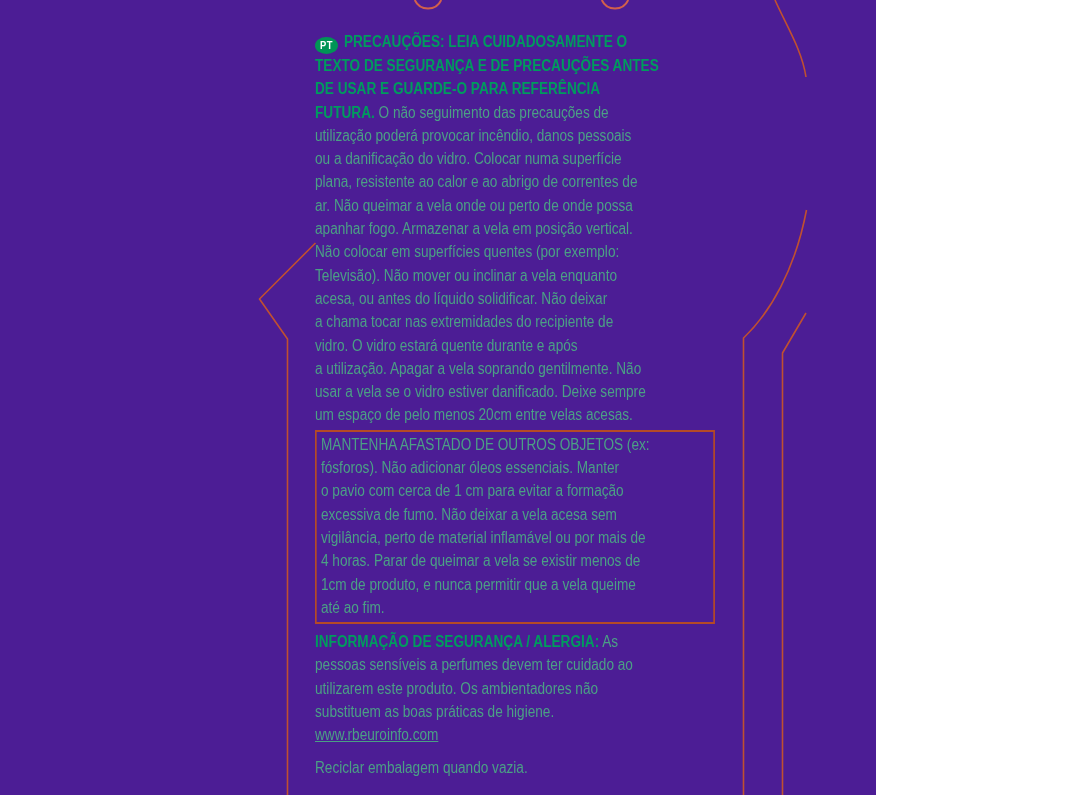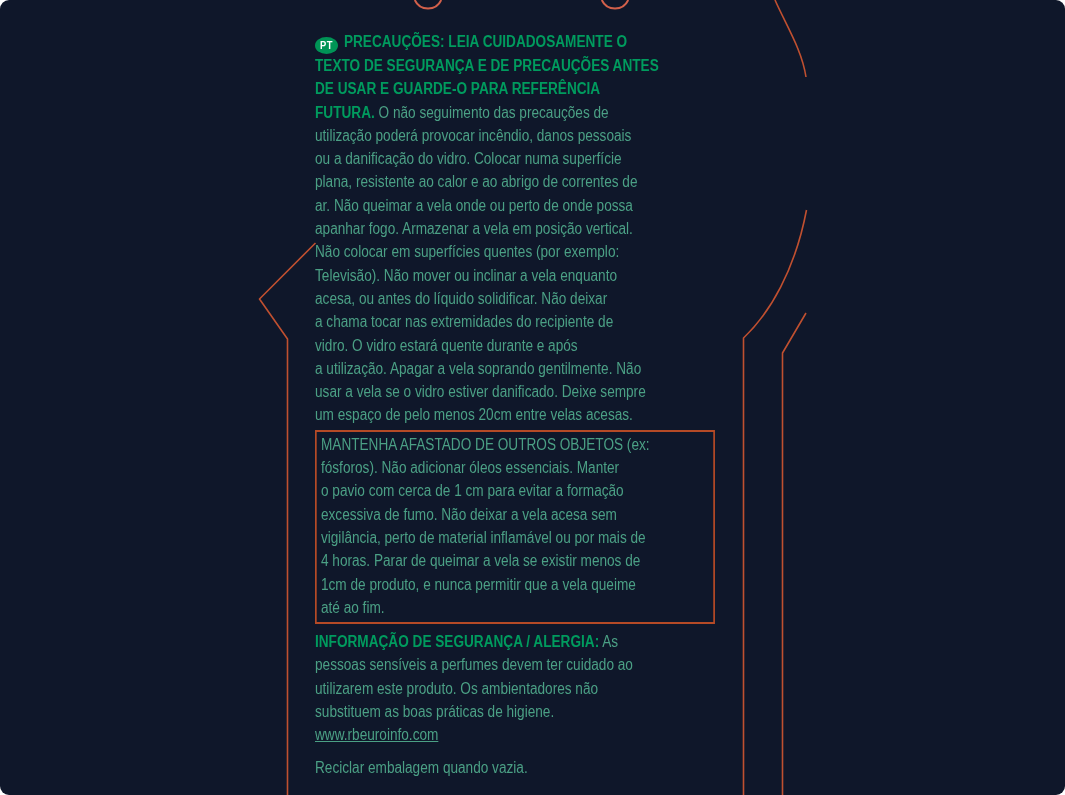--- a/index.html
+++ b/index.html
@@ -1,20 +1,19 @@
 <!DOCTYPE html>
 <html><head>
 <meta charset="utf-8">
 <style>
   html,body { margin:0; padding:0; background:#ffffff; }
   .page {
-    position:relative; width:1065px; height:795px;
-    background:#0f172a; overflow:hidden;
+    position:relative; width:876px; height:795px;
+    background:#4c1d95; overflow:hidden;
     font-family:"Liberation Sans", sans-serif;
-    border-radius:9px;
   }
   .diecut-svg { position:absolute; left:0; top:0; }
   .col {
     position:absolute; left:315px; top:30px; width:470px;
     transform:scaleX(0.851); transform-origin:0 0;
     font-size:16px; line-height:23.3px; color:#4ba085;
   }
   .pre { white-space:pre-line; }
   .bold-green { font-weight:bold; color:#009b5e; }
   .lang-badge {

